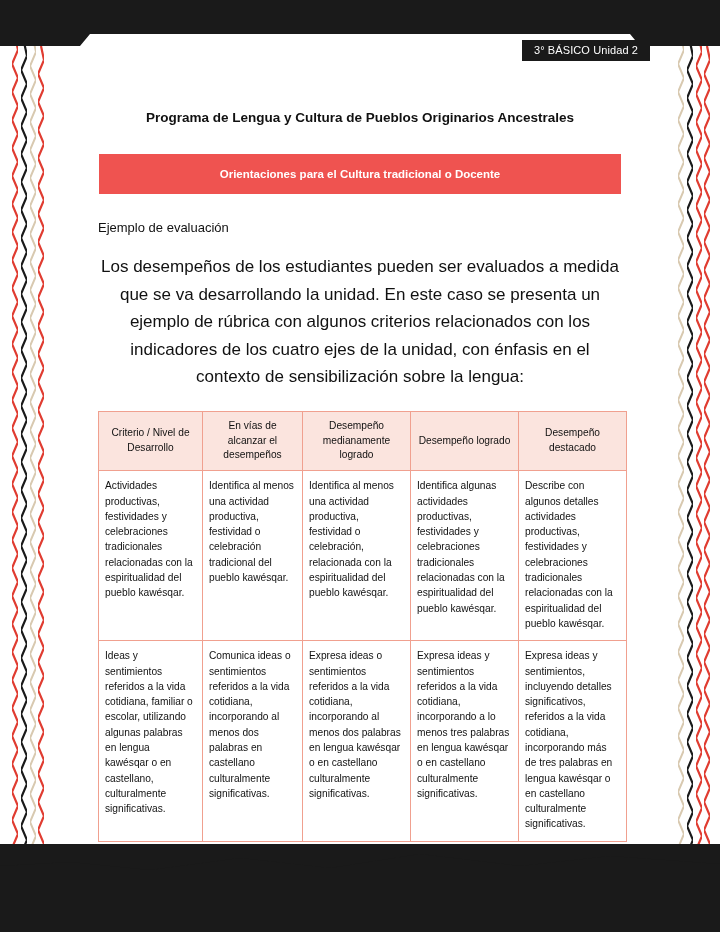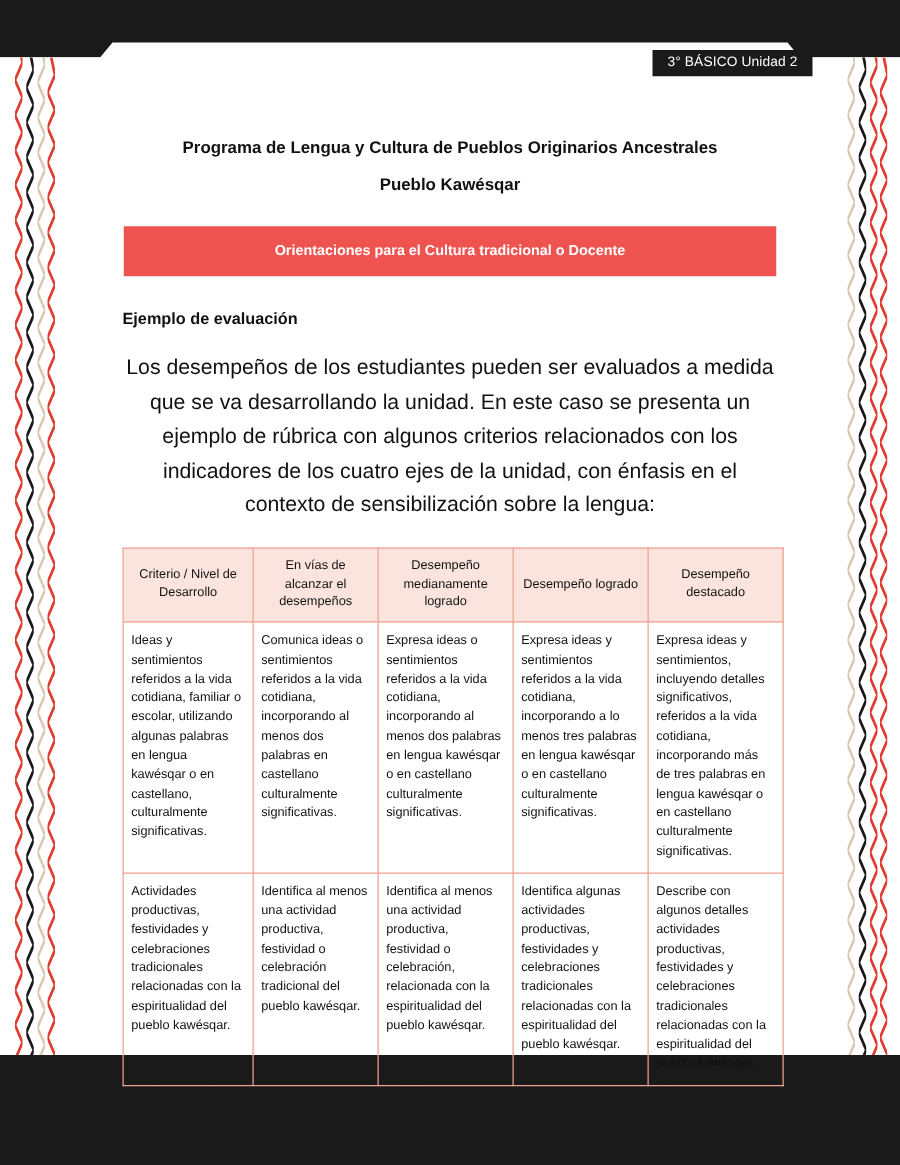--- a/index.html
+++ b/index.html
@@ -106,21 +106,21 @@
     font-size: 11.5px;
     font-weight: bold;
     display: flex;
     align-items: center;
     justify-content: center;
     text-align: center;
   }
   .section-heading {
     margin: 26px 0 0 34px;
     font-size: 13px;
-    font-weight: bold;
+    font-weight: normal;
     color: #111;
   }
   .intro-text {
     margin: 18px 0 8px 34px;
     width: 524px;
     font-size: 17px;
     line-height: 1.62;
     color: #111;
     text-align: center;
   }
@@ -192,21 +192,20 @@
     <path d="M0 22 L70 18 L150 26 L240 14 L330 24 L420 10 L520 22 L610 12 L720 20 L720 88 L0 88 Z" fill="#1a1a1a"></path>
     <path d="M330 52 L372 14 L400 38 L420 26 L462 52 Z" fill="#ffffff" opacity="0.0"></path>
   </svg>
 
   <div class="badge">3° BÁSICO Unidad 2</div>
 </div>
 
 <div class="content">
 
   <div class="doc-title">Programa de Lengua y Cultura de Pueblos Originarios Ancestrales</div>
-  <div class="doc-subtitle">Pueblo Kawésqar</div>
 
   <div class="orientation-bar">Orientaciones para el Cultura tradicional o Docente</div>
 
   <div class="section-heading">Ejemplo de evaluación</div>
 
   <p class="intro-text">Los desempeños de los estudiantes pueden ser evaluados a medida que se va desarrollando la unidad. En este caso se presenta un ejemplo de rúbrica con algunos criterios relacionados con los indicadores de los cuatro ejes de la unidad, con énfasis en el contexto de sensibilización sobre la lengua:</p>
 
   <table class="rubric">
     <colgroup>
       <col style="width:104px">
@@ -219,29 +218,29 @@
       <tr>
         <th>Criterio / Nivel de Desarrollo</th>
         <th>En vías de alcanzar el desempeños</th>
         <th>Desempeño medianamente logrado</th>
         <th>Desempeño logrado</th>
         <th>Desempeño destacado</th>
       </tr>
     </thead>
     <tbody>
       <tr>
+        <td>Actividades productivas, festividades y celebraciones tradicionales relacionadas con la espiritualidad del pueblo kawésqar.</td>
+        <td>Identifica al menos una actividad productiva, festividad  o celebración tradicional del pueblo kawésqar.</td>
+        <td>Identifica al menos una actividad productiva, festividad o celebración, relacionada con la espiritualidad del pueblo kawésqar.</td>
+        <td>Identifica algunas actividades productivas, festividades y celebraciones tradicionales relacionadas con la espiritualidad del pueblo kawésqar.</td>
+        <td>Describe con algunos detalles actividades productivas, festividades y celebraciones tradicionales relacionadas con la espiritualidad del pueblo kawésqar.</td>
+      </tr>
+      <tr>
         <td>Ideas y sentimientos referidos a la vida cotidiana, familiar o escolar, utilizando algunas palabras en lengua kawésqar o en castellano, culturalmente significativas.</td>
         <td>Comunica ideas o sentimientos referidos a la vida cotidiana, incorporando al menos dos palabras en castellano culturalmente significativas.</td>
         <td>Expresa ideas o sentimientos referidos a la vida cotidiana, incorporando al menos dos palabras en lengua kawésqar o en castellano culturalmente significativas.</td>
         <td>Expresa ideas y sentimientos referidos a la vida cotidiana, incorporando a lo menos tres palabras en lengua kawésqar o en castellano culturalmente significativas.</td>
         <td>Expresa ideas y sentimientos, incluyendo detalles significativos, referidos a la vida cotidiana, incorporando más de tres palabras en lengua kawésqar o en castellano culturalmente significativas.</td>
       </tr>
-      <tr>
-        <td>Actividades productivas, festividades y celebraciones tradicionales relacionadas con la espiritualidad del pueblo kawésqar.</td>
-        <td>Identifica al menos una actividad productiva, festividad  o celebración tradicional del pueblo kawésqar.</td>
-        <td>Identifica al menos una actividad productiva, festividad o celebración, relacionada con la espiritualidad del pueblo kawésqar.</td>
-        <td>Identifica algunas actividades productivas, festividades y celebraciones tradicionales relacionadas con la espiritualidad del pueblo kawésqar.</td>
-        <td>Describe con algunos detalles actividades productivas, festividades y celebraciones tradicionales relacionadas con la espiritualidad del pueblo kawésqar.</td>
-      </tr>
     </tbody>
   </table>
 
 </div>
 
 </body></html>

